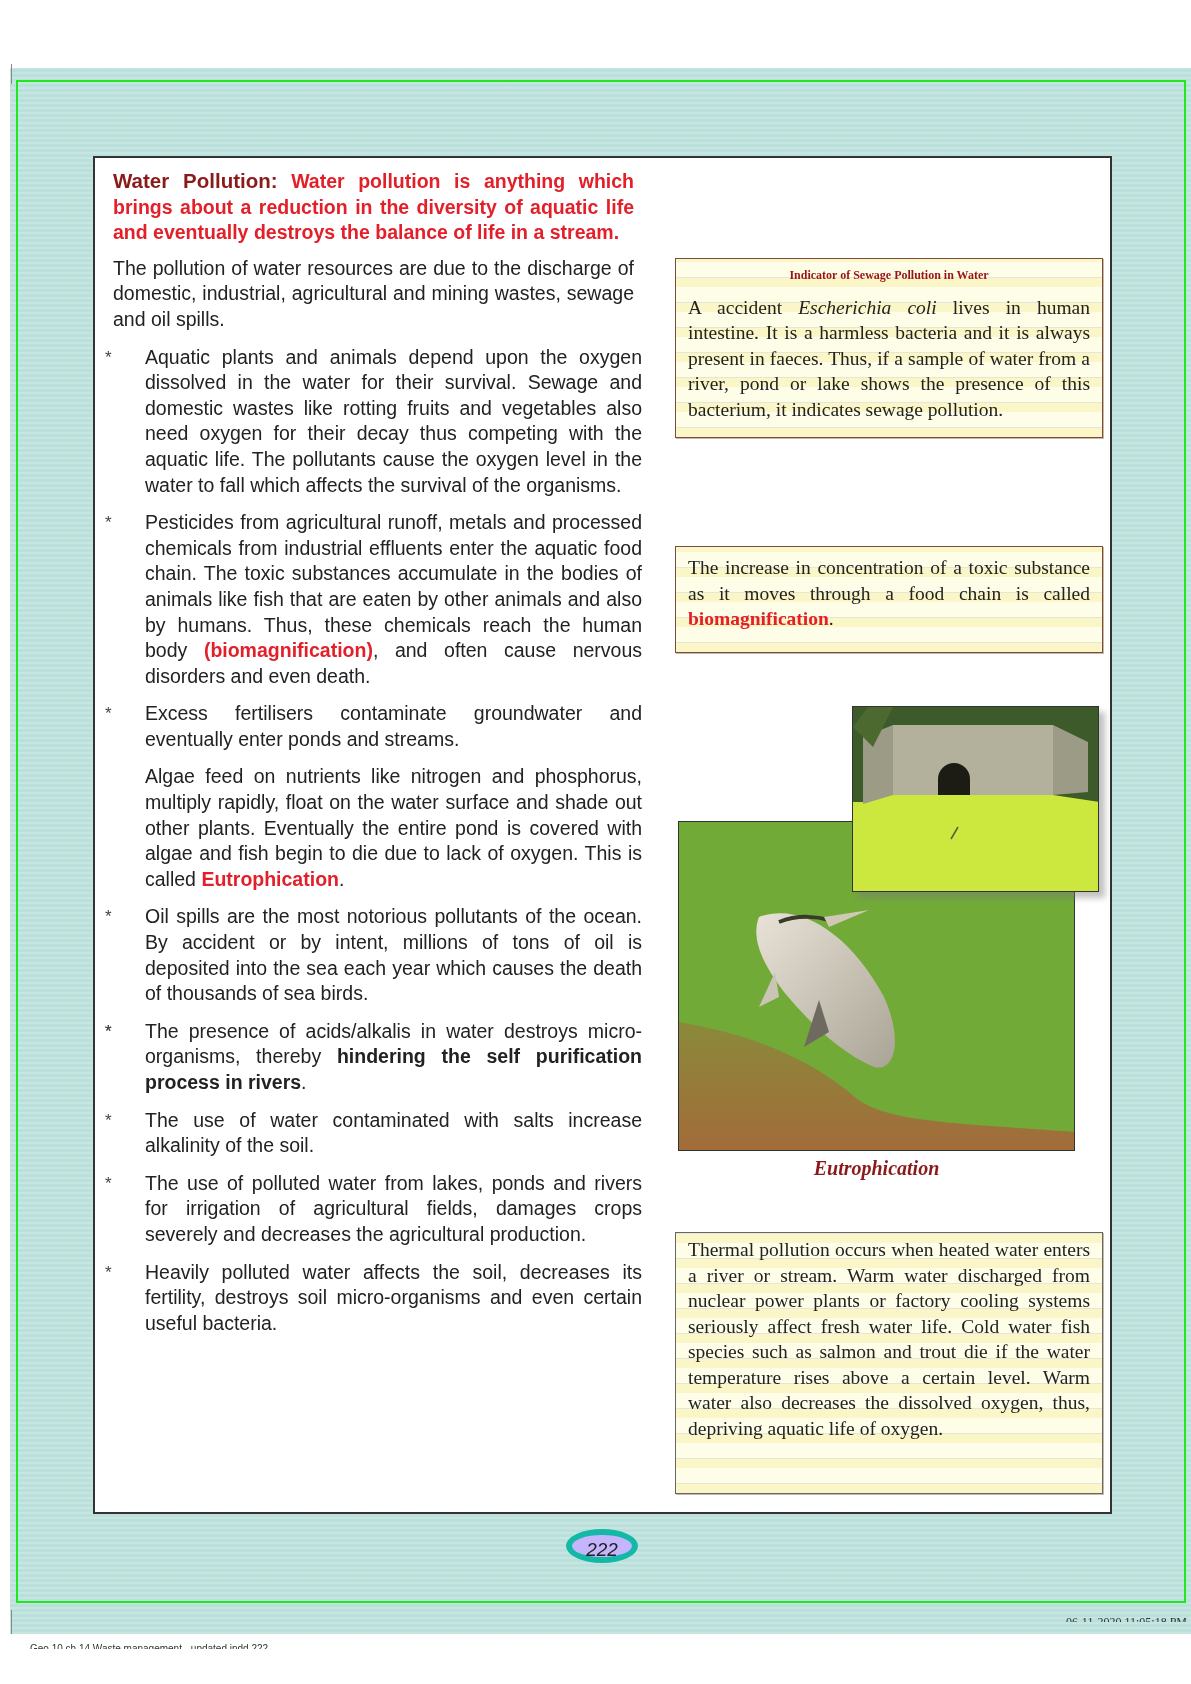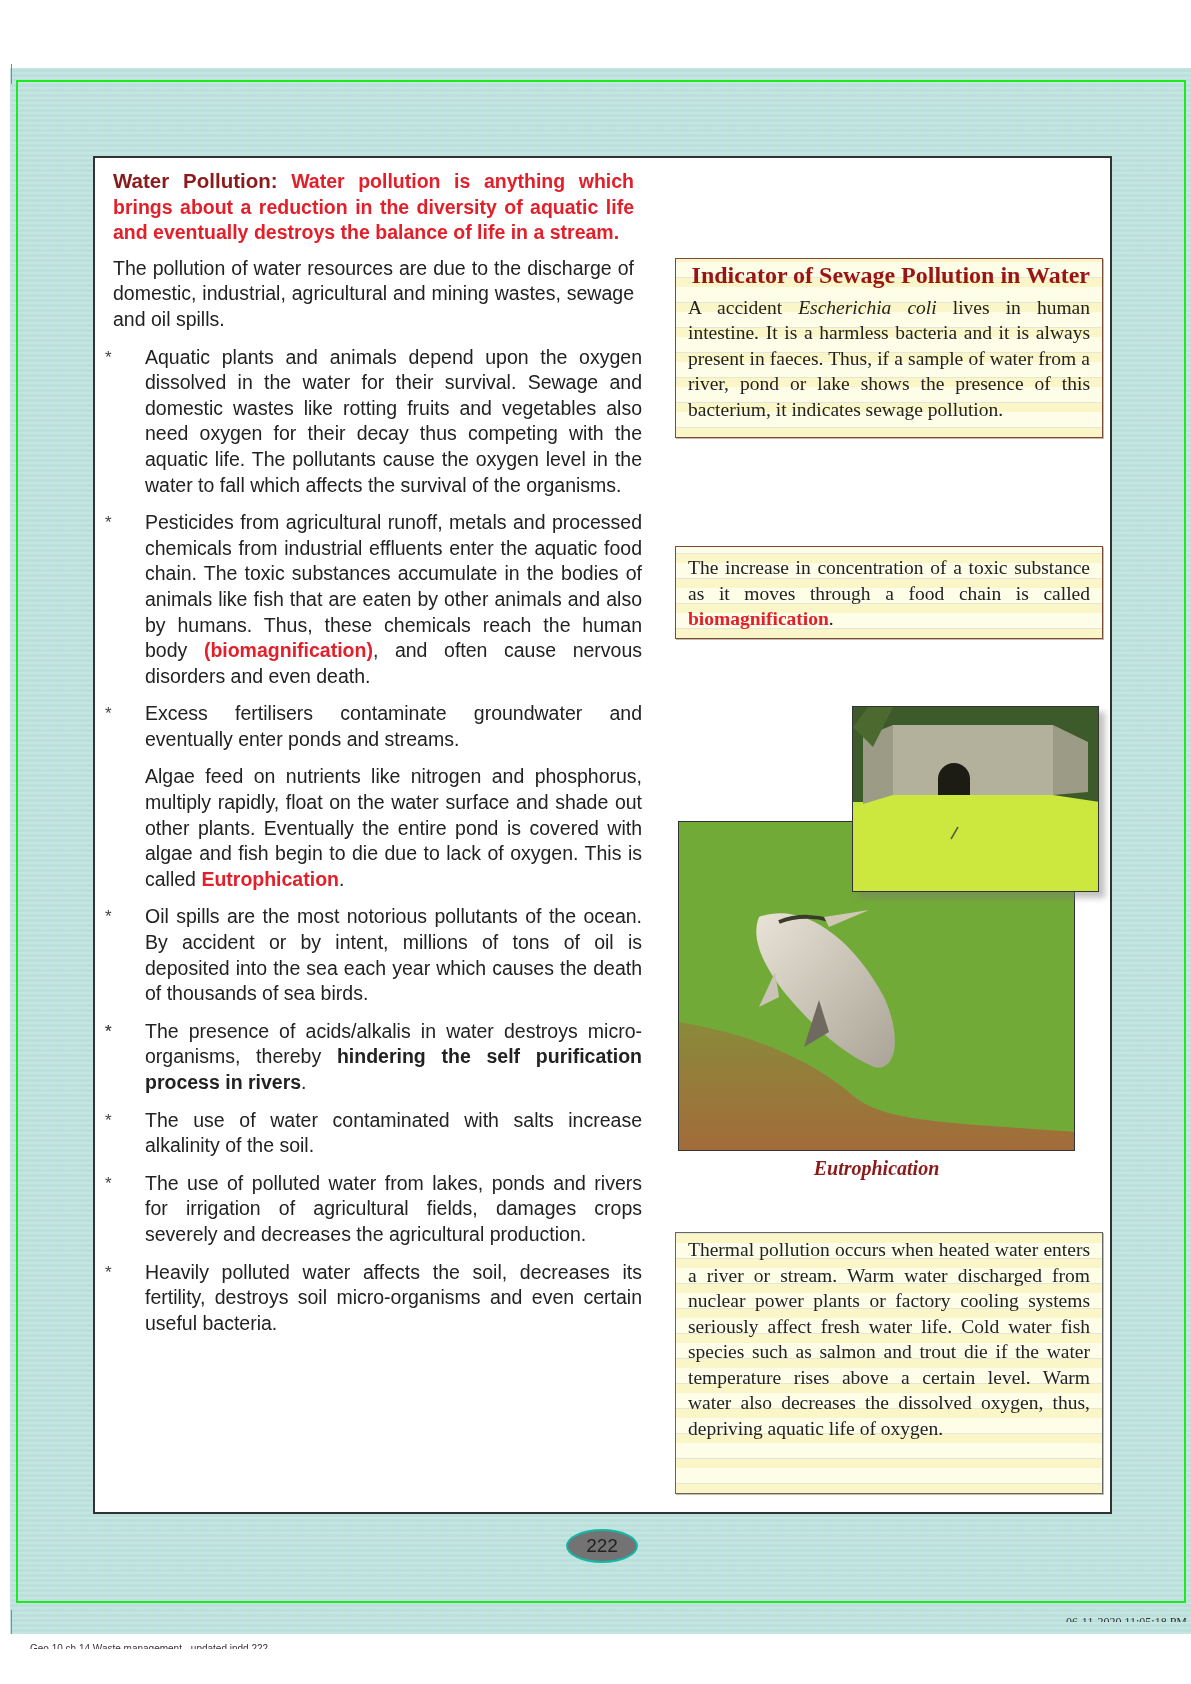--- a/index.html
+++ b/index.html
@@ -43,24 +43,24 @@
   .panel {
     position:absolute; left:675px; width:428px; box-sizing:border-box;
     border:1px solid #7a4a3a;
     background-color:#fdfbe0;
     background-image:repeating-linear-gradient(0deg, #fbf6c7 0px, #fbf6c7 9px, #e6e6d6 9px, #e6e6d6 10px, #fdfde8 10px, #fdfde8 25px);
     font-family:"Liberation Serif", serif; color:#222;
     font-size:19.5px; line-height:25.5px;
     padding:4px 12px 8px 12px;
     box-shadow: 1px 1px 0 #c9b9a9;
   }
-  .panel .ptitle { text-align:right; font-weight:bold; color:#9a1414; font-size:24px; margin-bottom:6px; }
+  .panel .ptitle { text-align:center; font-weight:bold; color:#9a1414; font-size:12px; margin-bottom:6px; }
   .panel p { margin:0; text-align:justify; }
   .sewage { top:258px; height:180px; }
-  .biomag { top:546px; height:93px; padding-top:8px; }
+  .biomag { top:546px; height:107px; padding-top:8px; }
   .thermal { top:1232px; height:262px; border-color:#666; }
   .thermal .ptitle { color:#e3202a; margin-top:6px; margin-bottom:10px; }
 
   .photo-big {
     position:absolute; left:678px; top:821px; width:397px; height:330px;
     border:1px solid #333; box-sizing:border-box; overflow:hidden;
     background:linear-gradient(180deg, #6fa73a 0%, #79b43c 50%, #86b540 70%, #9b7a3d 82%, #a06e3a 100%);
   }
   .photo-small {
     position:absolute; left:852px; top:706px; width:247px; height:186px;
@@ -68,23 +68,23 @@
     background:#c8e83a;
     box-shadow:6px 6px 6px rgba(120,120,120,0.45);
   }
   .caption {
     position:absolute; left:678px; top:1157px; width:397px; text-align:center;
     font-family:"Liberation Serif", serif; font-style:italic; font-weight:bold;
     color:#8b1a1a; font-size:20px;
   }
   .page-num {
     position:absolute; left:566px; top:1529px; width:72px; height:34px;
-    border:2px solid #14b8a6; border-radius:50%; background:#737373;
+    border:6px solid #14b8a6; border-radius:50%; background:#c4b5fd;
     box-sizing:border-box; text-align:center; line-height:30px;
-    font-size:19px; color:#222;
+    font-size:19px; color:#222;font-style:italic;
   }
   .footer-left { position:absolute; left:30px; top:1615px; font-size:10px; color:#333; height:7px; overflow:hidden; line-height:14px;margin-top:27px; }
   .footer-right { position:absolute; right:4px; top:1615px; font-size:12px; color:#333; height:7px; overflow:hidden; line-height:14px;font-family:Liberation Serif, serif; }
 </style>
 </head>
 <body>
 
 <div class="sheet"></div>
 <div class="crop-mark-tl"></div>
 <div class="crop-mark-bl"></div>

